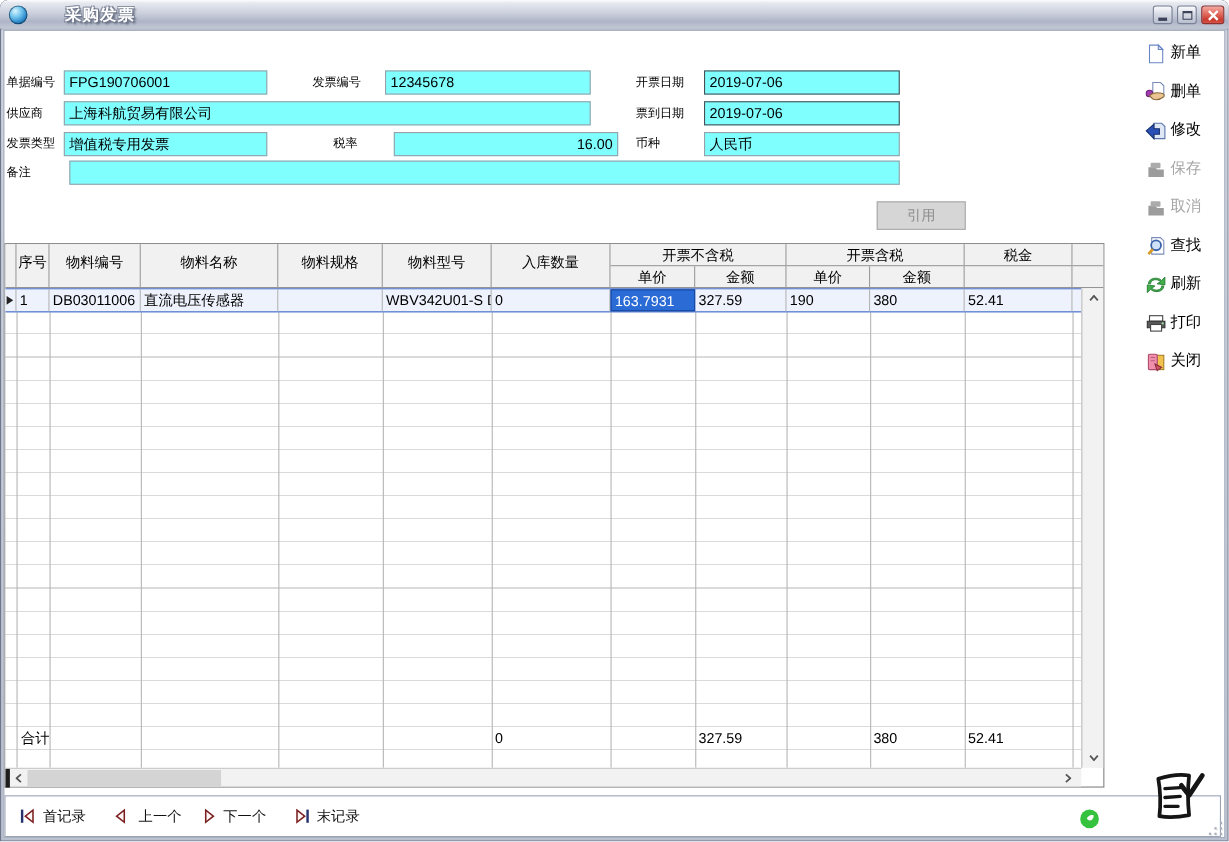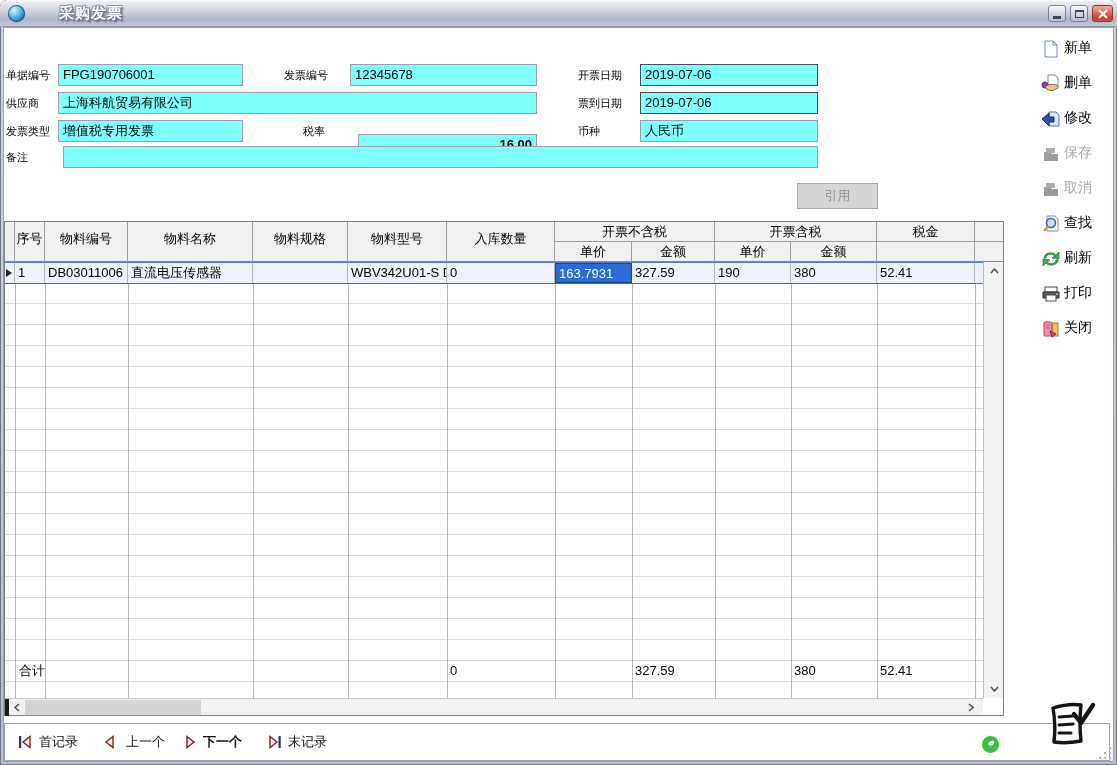--- a/index.html
+++ b/index.html
@@ -142,21 +142,21 @@
   <div class="ffield dark abs" style="left:640px;top:64px;width:178px;">2019-07-06</div>
 
   <div class="flabel abs" style="left:6px;top:92px;">供应商</div>
   <div class="ffield abs" style="left:58px;top:92px;width:479px;">上海科航贸易有限公司</div>
   <div class="flabel abs" style="left:578px;top:92px;">票到日期</div>
   <div class="ffield dark abs" style="left:640px;top:92px;width:178px;">2019-07-06</div>
 
   <div class="flabel abs" style="left:6px;top:120px;">发票类型</div>
   <div class="ffield abs" style="left:58px;top:120px;width:185px;">增值税专用发票</div>
   <div class="flabel abs" style="left:303px;top:120px;">税率</div>
-  <div class="ffield num abs" style="left:358px;top:134px;width:179px;font-weight:bold;">16.00</div>
+  <div class="ffield num abs" style="left:358px;top:120px;width:204px;">16.00</div>
   <div class="flabel abs" style="left:578px;top:120px;">币种</div>
   <div class="ffield abs" style="left:640px;top:120px;width:178px;">人民币</div>
 
   <div class="flabel abs" style="left:6px;top:146px;">备注</div>
   <div class="ffield abs" style="left:63px;top:146px;width:755px;"></div>
 
   <div class="quote-btn abs">引用</div>
 
   <div class="side-item abs" style="top:39px;">
     <svg width="20" height="20" viewBox="0 0 20 20">
@@ -321,21 +321,21 @@
       <path d="M12 1.5 L5 7 L12 12.5 Z" fill="#fdf6f4" stroke="#7a1f1f" stroke-width="1.4"></path>
     </svg>
       <span class="lbl">首记录</span>
   </div>
   <div class="navbtn" style="left:103px;gap:11px;">
     <svg width="12" height="14" viewBox="0 0 12 14">
       <path d="M10 1.5 L3 7 L10 12.5 Z" fill="#fdf6f4" stroke="#7a1f1f" stroke-width="1.4"></path>
     </svg>
       <span class="lbl">上一个</span>
   </div>
-  <div class="navbtn" style="left:185px;font-weight:bold;">
+  <div class="navbtn" style="left:185px;">
     <svg width="12" height="14" viewBox="0 0 12 14">
       <path d="M2 1.5 L9 7 L2 12.5 Z" fill="#fdf6f4" stroke="#7a1f1f" stroke-width="1.4"></path>
     </svg>
       <span class="lbl">下一个</span>
   </div>
   <div class="navbtn" style="left:267px;">
     <svg width="15" height="14" viewBox="0 0 15 14">
       <path d="M3 1.5 L10 7 L3 12.5 Z" fill="#fdf6f4" stroke="#7a1f1f" stroke-width="1.4"></path>
       <rect x="11.5" y="1" width="2.2" height="12" fill="#26326e"></rect>
     </svg>

